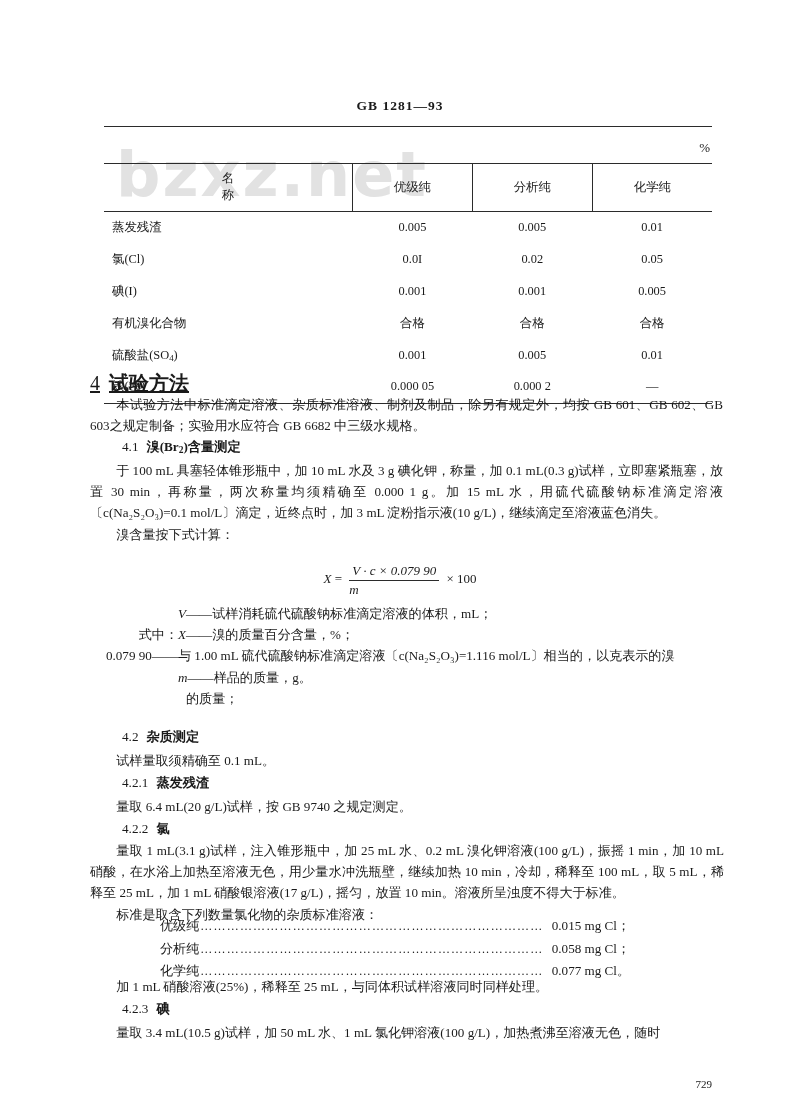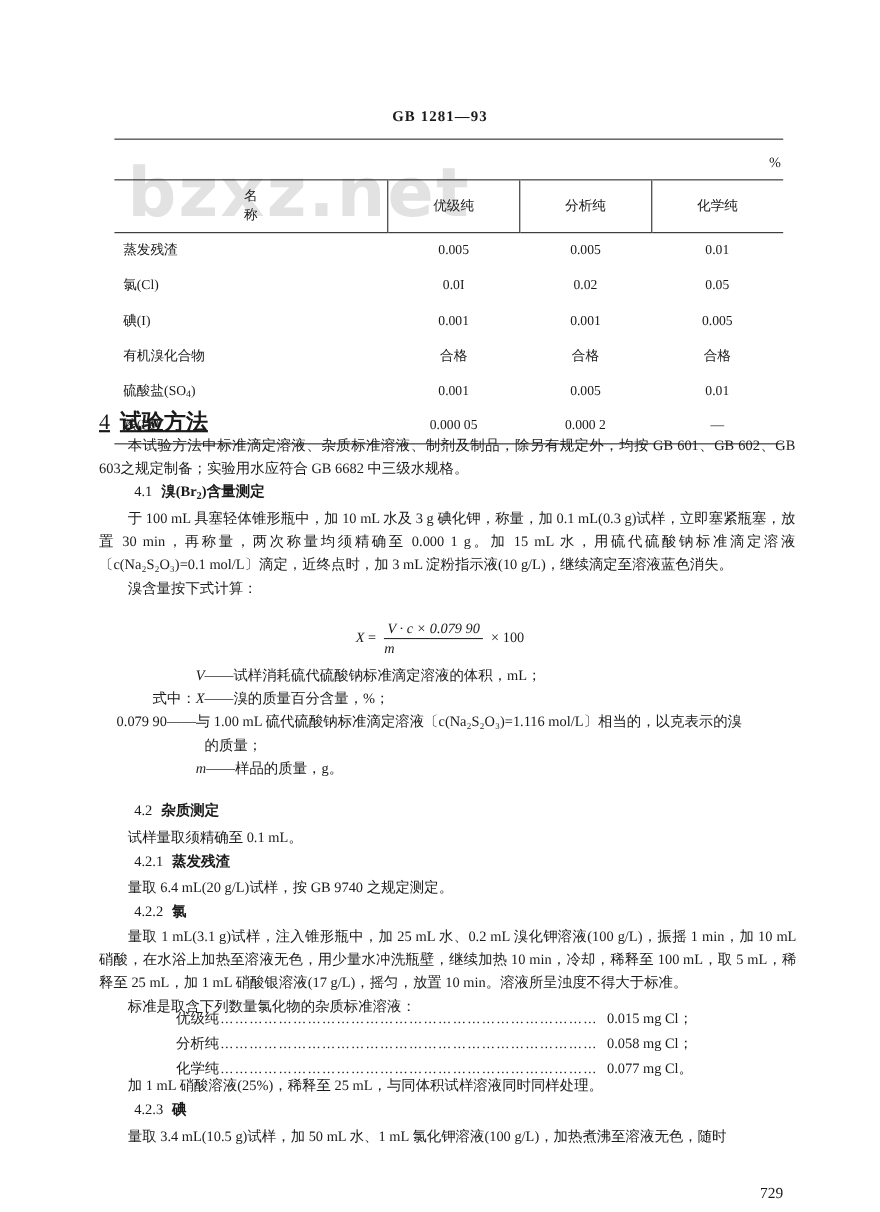--- a/index.html
+++ b/index.html
@@ -227,21 +227,21 @@
     font-size: 12px;
     margin: 0 1px;
   }
   .leader-val { flex: 0 0 auto; }
 
   
   .page-number {
     position: absolute;
     right: 88px;
     top: 1078px;
-    font-size: 14px;
+    font-size: 11px;
     font-family: "Liberation Serif", serif;
   }
 </style>
 </head>
 <body>
 
 <div class="page">
 
   <div class="watermark">bzxz.net</div>
 
@@ -336,25 +336,25 @@
       </div>
       <div class="defrow">
         <div class="defkey" style="width:88px;">式中：</div>
         <div class="defval"><span class="ital">X</span><span>——</span><span>溴的质量百分含量，%；</span></div>
       </div>
       <div class="defrow">
         <div class="defkey" style="width:88px;"><span>0.079 90</span><span>——</span></div>
         <div class="defval"><span>与 1.00 mL 硫代硫酸钠标准滴定溶液〔c(Na₂S₂O₃)=1.116 mol/L〕相当的，以克表示的溴</span></div>
       </div>
       <div class="defrow">
-        <div class="defcont"><span>的质量；</span></div>
-      </div>
-      <div class="defrow">
         <div class="defkey" style="width:88px;"></div>
         <div class="defval"><span class="ital">m</span><span>——</span><span>样品的质量，g。</span></div>
+      </div>
+      <div class="defrow">
+        <div class="defcont"><span>的质量；</span></div>
       </div>
     </div>
 
     <div class="sec" style="top:728px;">
       <div class="h-sub"><span class="num">4.2</span><span>杂质测定</span></div>
     </div>
     <div class="sec" style="top:750px;">
       <p class="para indent">试样量取须精确至 0.1 mL。</p>
     </div>
 

